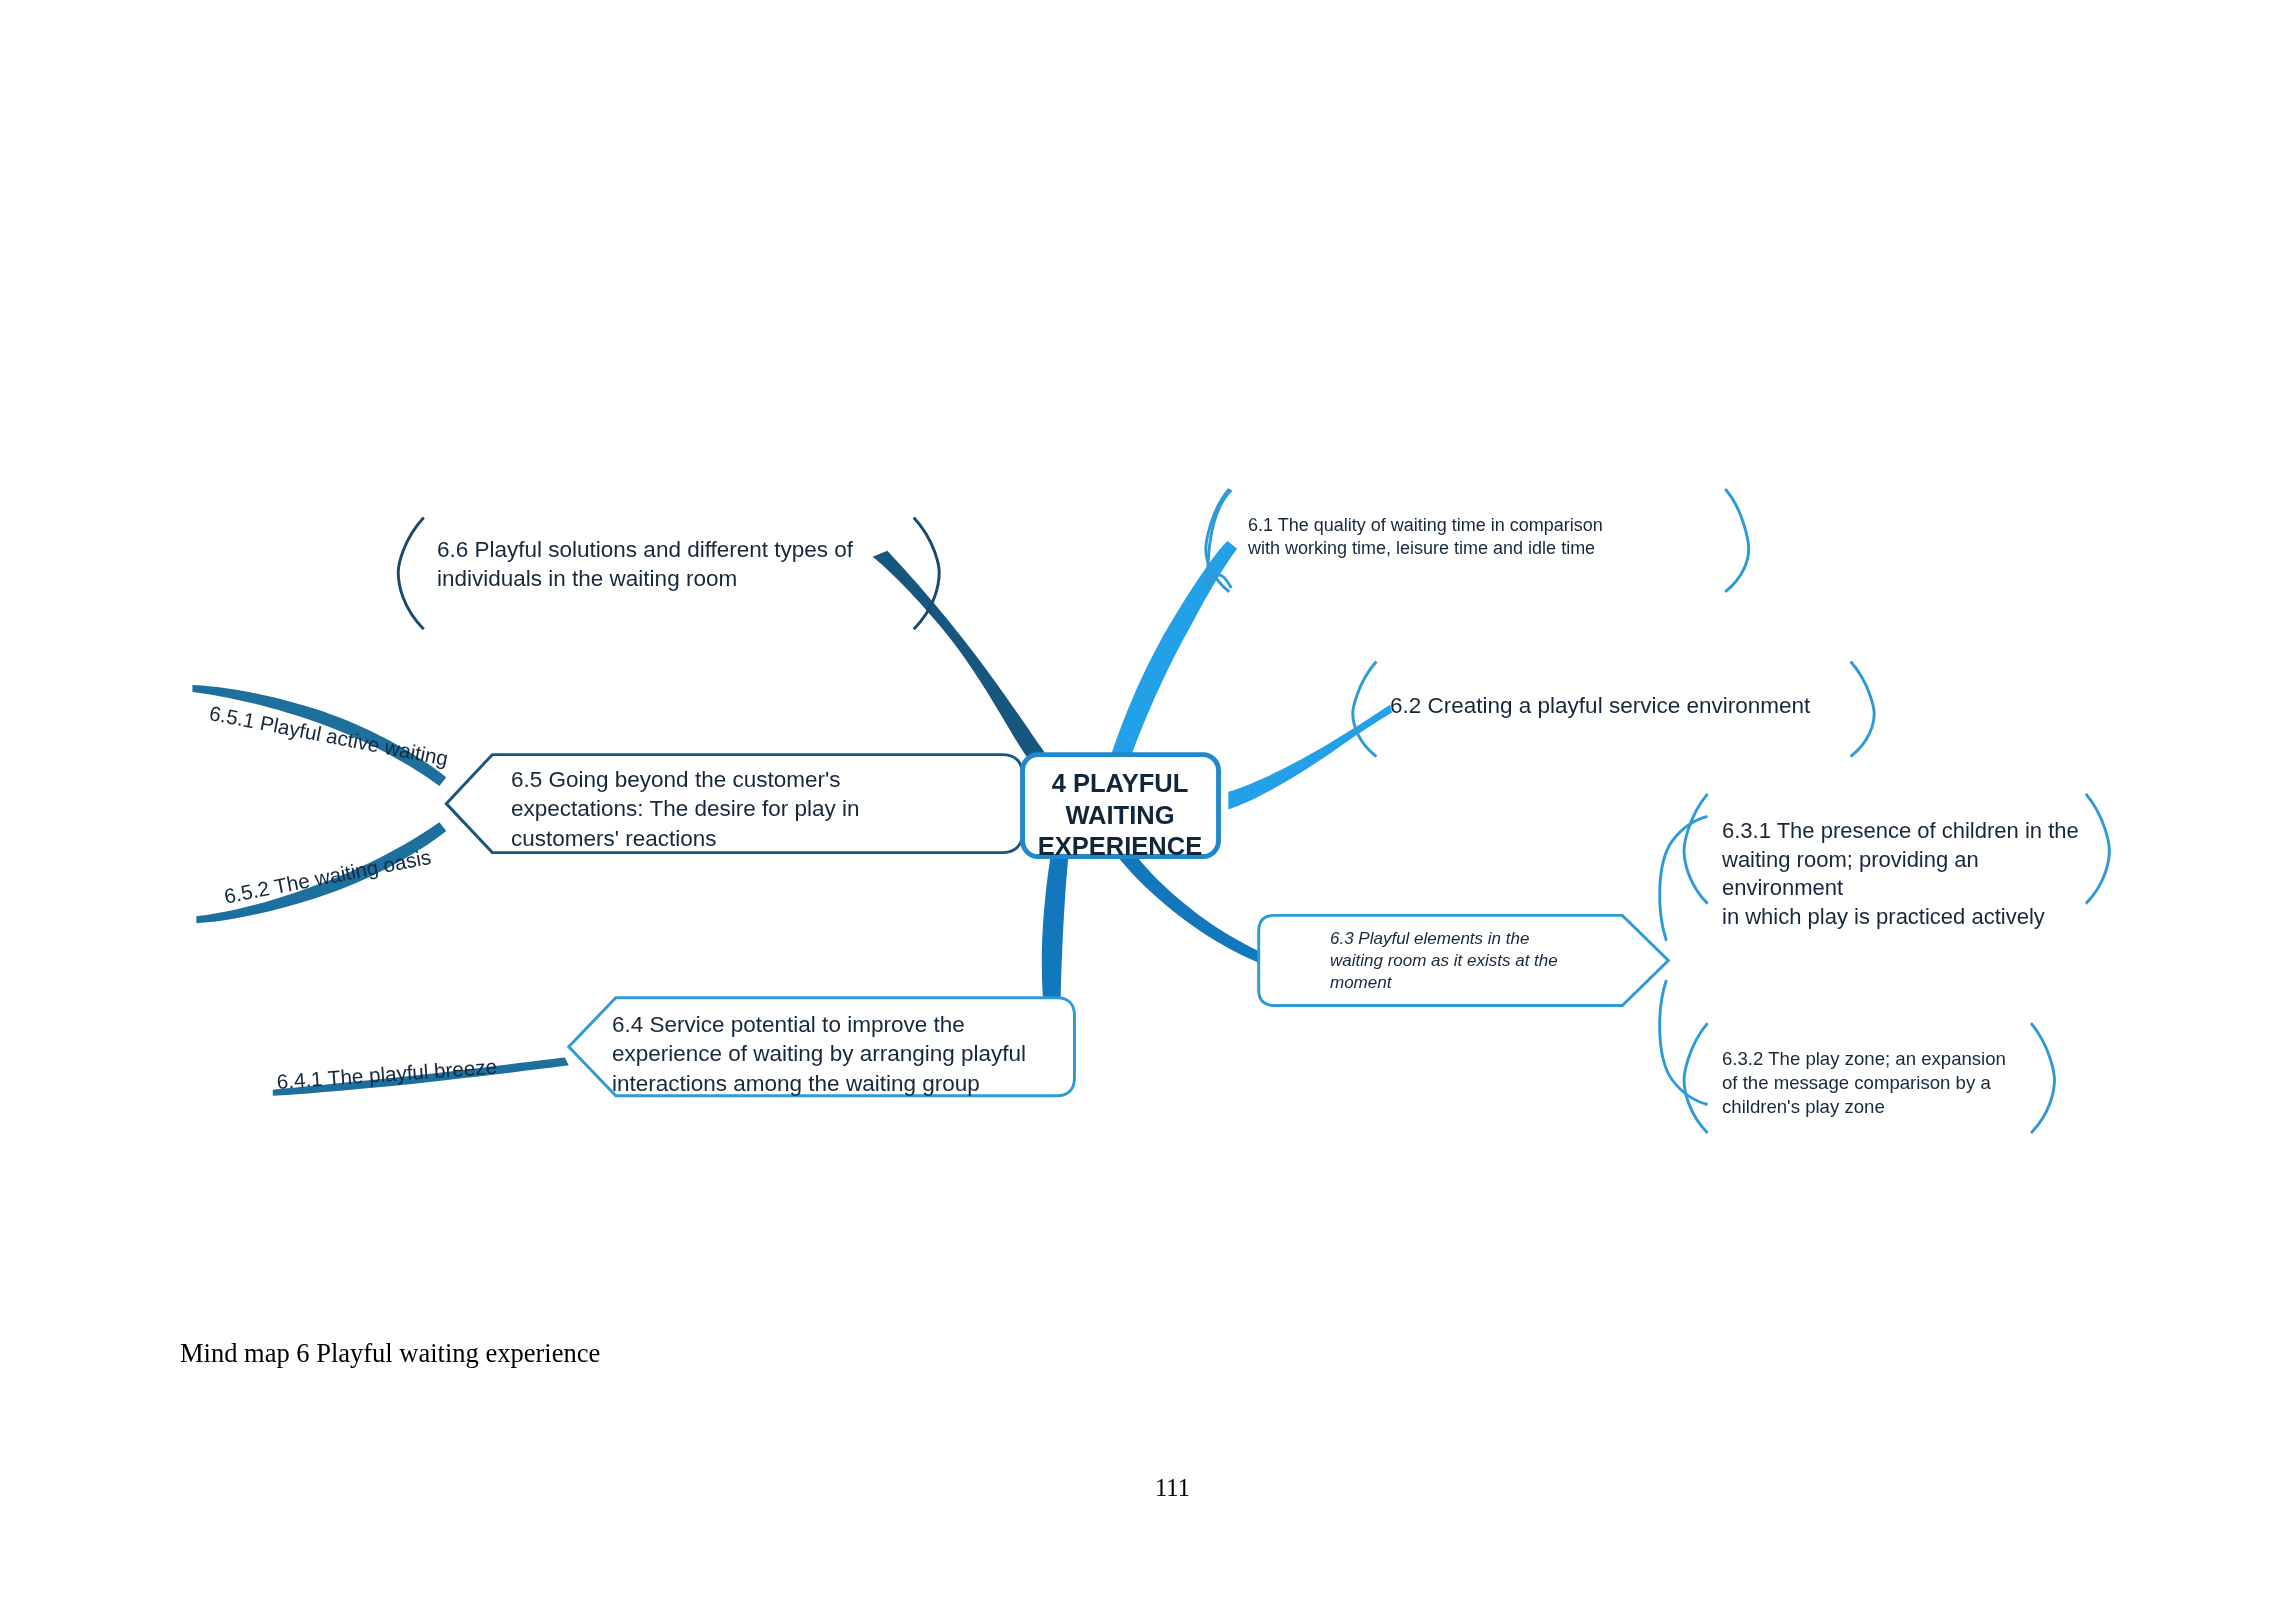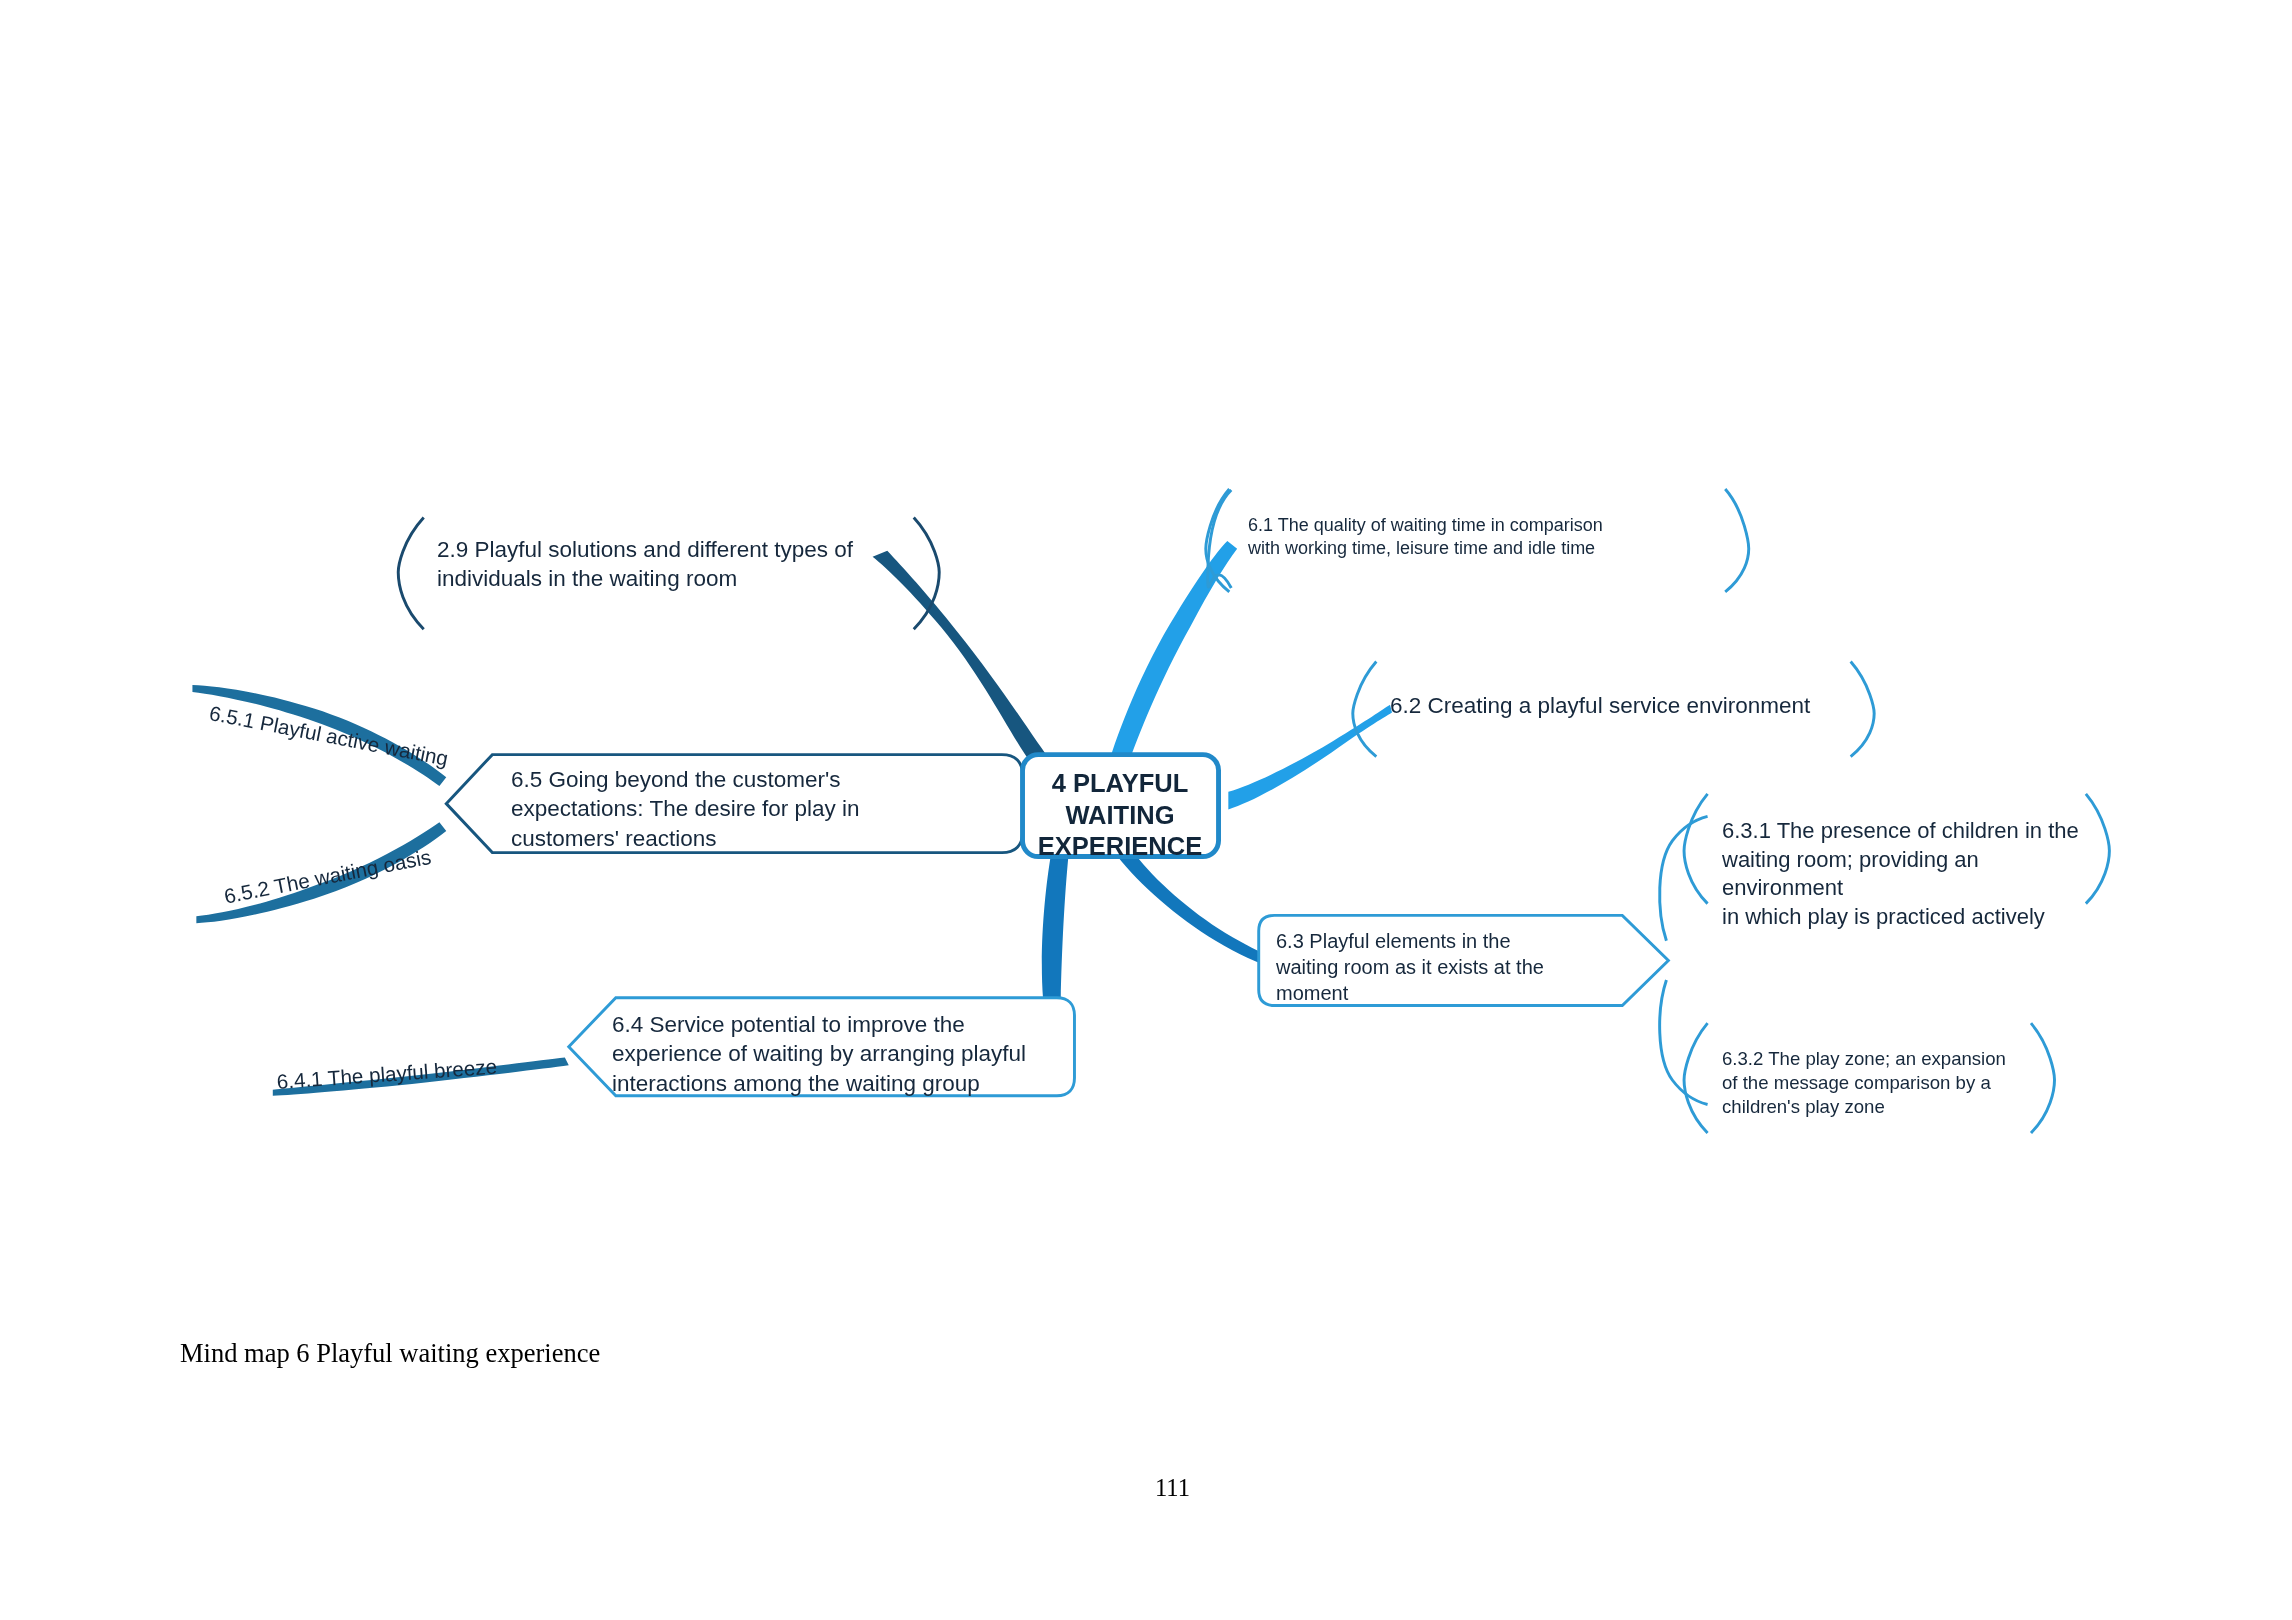--- a/index.html
+++ b/index.html
@@ -145,41 +145,41 @@
 
   <div class="central-text" style="left:1022px;top:768px;width:196px;">4 PLAYFUL
 WAITING
 EXPERIENCE</div>
 
   <div class="node-text" style="left:1248px;top:514px;width:470px;font-size:18px;">6.1 The quality of waiting time in comparison
 with working time, leisure time and idle time</div>
 
   <div class="node-text" style="left:1390px;top:691px;width:461px;font-size:22.5px;">6.2 Creating a playful service environment</div>
 
-  <div class="node-text" style="left:1276px;top:928px;width:323px;font-size:20px;">6.3 Playful elements in the
+  <div class="node-text" style="left:1330px;top:928px;width:323px;font-size:17px;font-style:italic;">6.3 Playful elements in the
 waiting room as it exists at the
 moment</div>
 
   <div class="node-text" style="left:1722px;top:817px;width:372px;font-size:22px;">6.3.1 The presence of children in the
 waiting room; providing an environment
 in which play is practiced actively</div>
 
   <div class="node-text" style="left:1722px;top:1047px;width:333px;font-size:18.6px;">6.3.2 The play zone; an expansion
 of the message comparison by a
 children's play zone</div>
 
   <div class="node-text" style="left:600px;top:1010px;width:431px;font-size:22.5px;margin-left:12px;">6.4 Service potential to improve the
 experience of waiting by arranging playful
 interactions among the waiting group</div>
 
   <div class="node-text" style="left:511px;top:765px;width:412px;font-size:22.5px;">6.5 Going beyond the customer's
 expectations: The desire for play in
 customers' reactions</div>
 
-  <div class="node-text" style="left:437px;top:535px;width:461px;font-size:22.5px;">2.9 Playful solutions and different types of
+  <div class="node-text" style="left:437px;top:535px;width:461px;font-size:22.5px;">6.6 Playful solutions and different types of
 individuals in the waiting room</div>
 
   <div class="sub-label" style="left:212px;top:701px;font-size:20.6px;transform:rotate(11deg);">6.5.1 Playful active waiting</div>
 
   <div class="sub-label" style="left:222px;top:885px;font-size:20.6px;transform:rotate(-11deg);">6.5.2 The waiting oasis</div>
 
   <div class="sub-label" style="left:276px;top:1070px;font-size:20.6px;transform:rotate(-4deg);">6.4.1 The playful breeze</div>
 
   <div class="caption">Mind map 6 Playful waiting experience</div>
 

